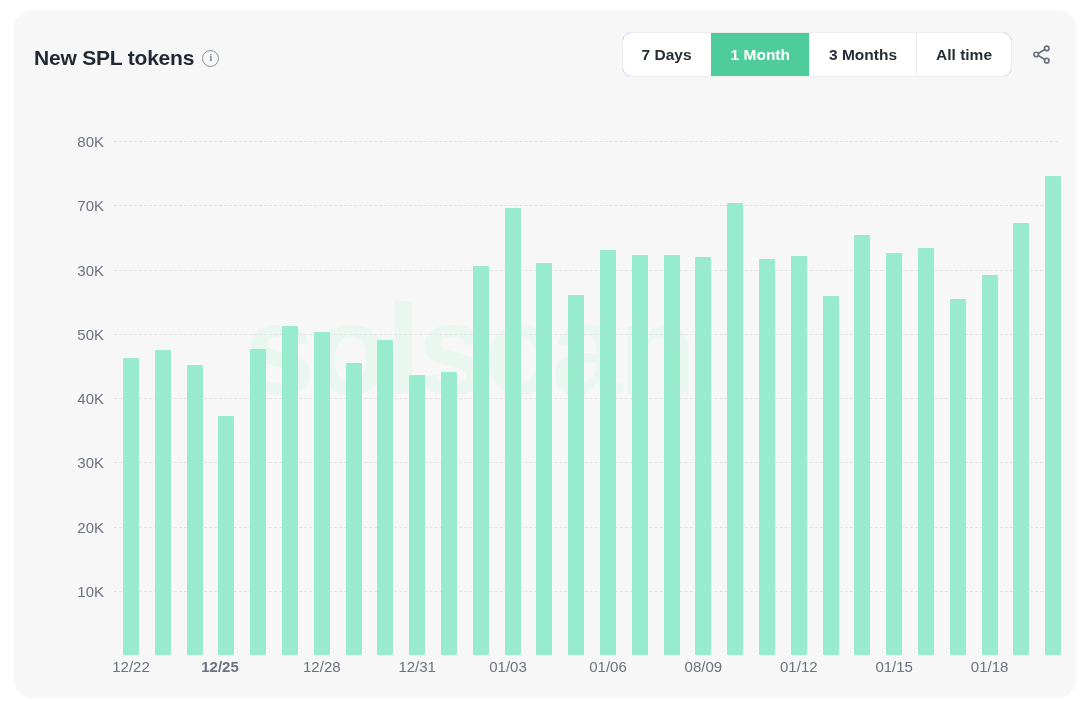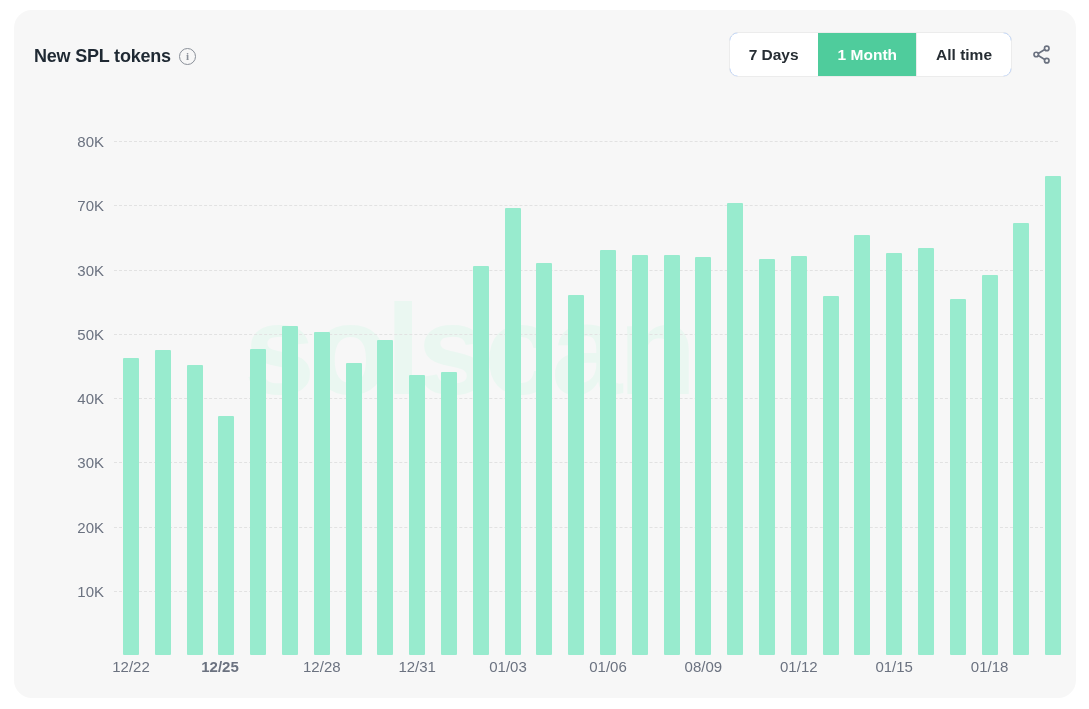--- a/index.html
+++ b/index.html
@@ -19,21 +19,21 @@
   
   #header {
     position: absolute; left: 0; top: 0;
     width: 100%; height: 86px;
   }
   #title-wrap {
     position: absolute; left: 20px; top: 36px;
     display: flex; align-items: center; gap: 8px;
   }
   #title {
-    font-size: 18px; font-weight: bold; color: #1f2933;
+    font-size: 21px; font-weight: bold; color: #1f2933;
     letter-spacing: -0.2px;
   }
   .info-icon {
     width: 17px; height: 17px; border-radius: 50%;
     border: 1.6px solid #8a9099;
     display: inline-flex; align-items: center; justify-content: center;
     font-size: 11px; font-weight: bold; color: #8a9099;
     font-family: "Liberation Serif", serif;
     line-height: 1; padding-bottom: 1px;
   }
@@ -125,20 +125,21 @@
 
     <div id="title-wrap">
       <span id="title">New SPL tokens</span>
       <span class="info-icon">i</span>
     </div>
 
     <div id="controls">
       <div id="range-group">
           <button class="range-btn">7 Days</button>
           <button class="range-btn active">1 Month</button>
+          <button class="range-btn">3 Months</button>
           <button class="range-btn">All time</button>
         </div>
       <button id="share-btn">
         <svg width="21" height="21" viewBox="0 0 24 24" fill="none" stroke="#6b7280" stroke-width="1.9" stroke-linecap="round" stroke-linejoin="round">
           <circle cx="18" cy="5" r="2.6"></circle>
           <circle cx="6" cy="12" r="2.6"></circle>
           <circle cx="18" cy="19" r="2.6"></circle>
           <line x1="8.3" y1="10.8" x2="15.7" y2="6.2"></line>
           <line x1="8.3" y1="13.2" x2="15.7" y2="17.8"></line>
         </svg>

